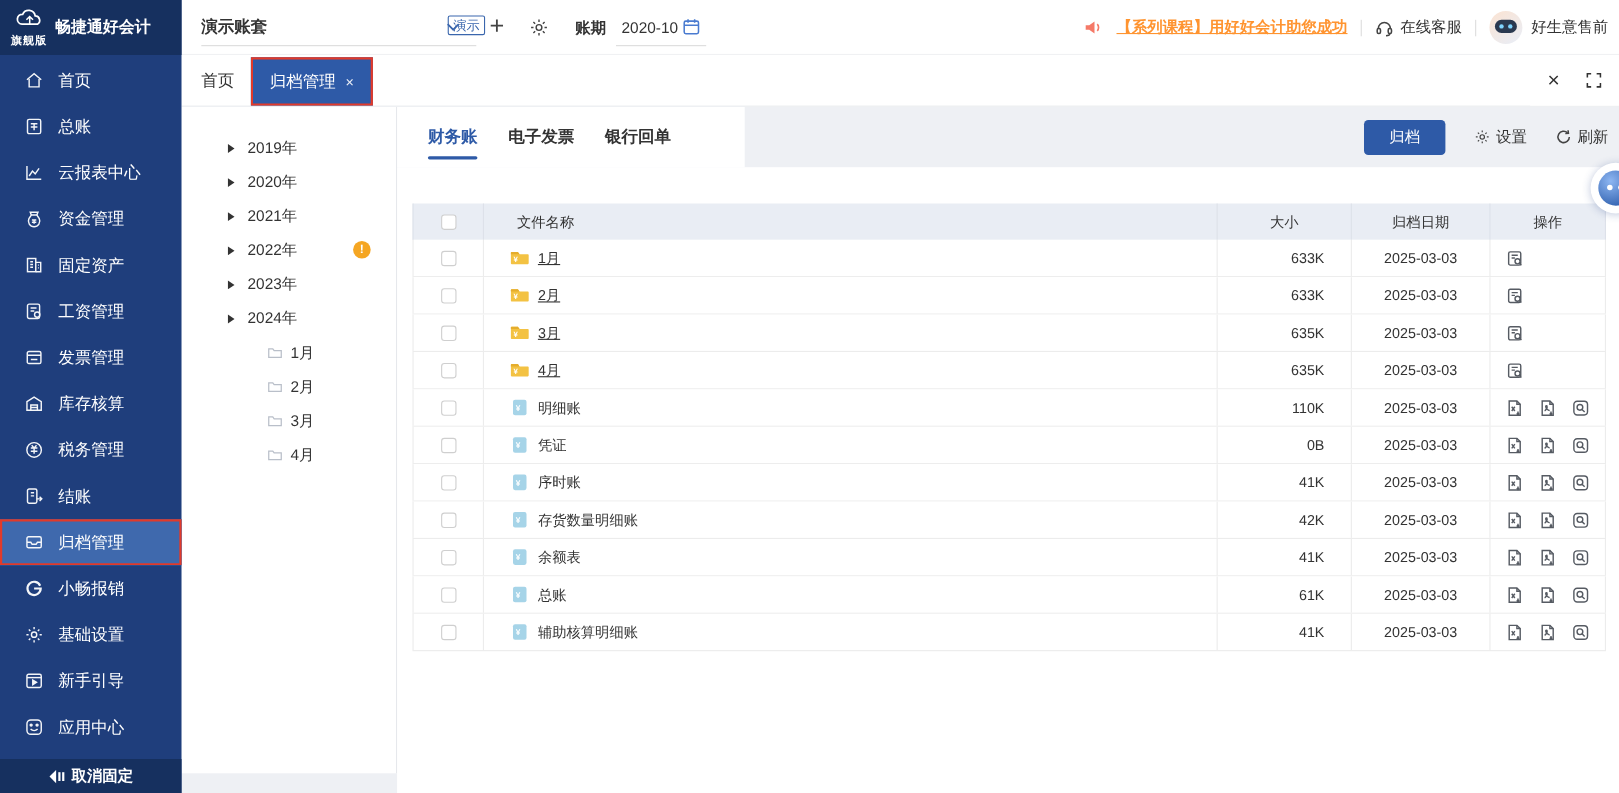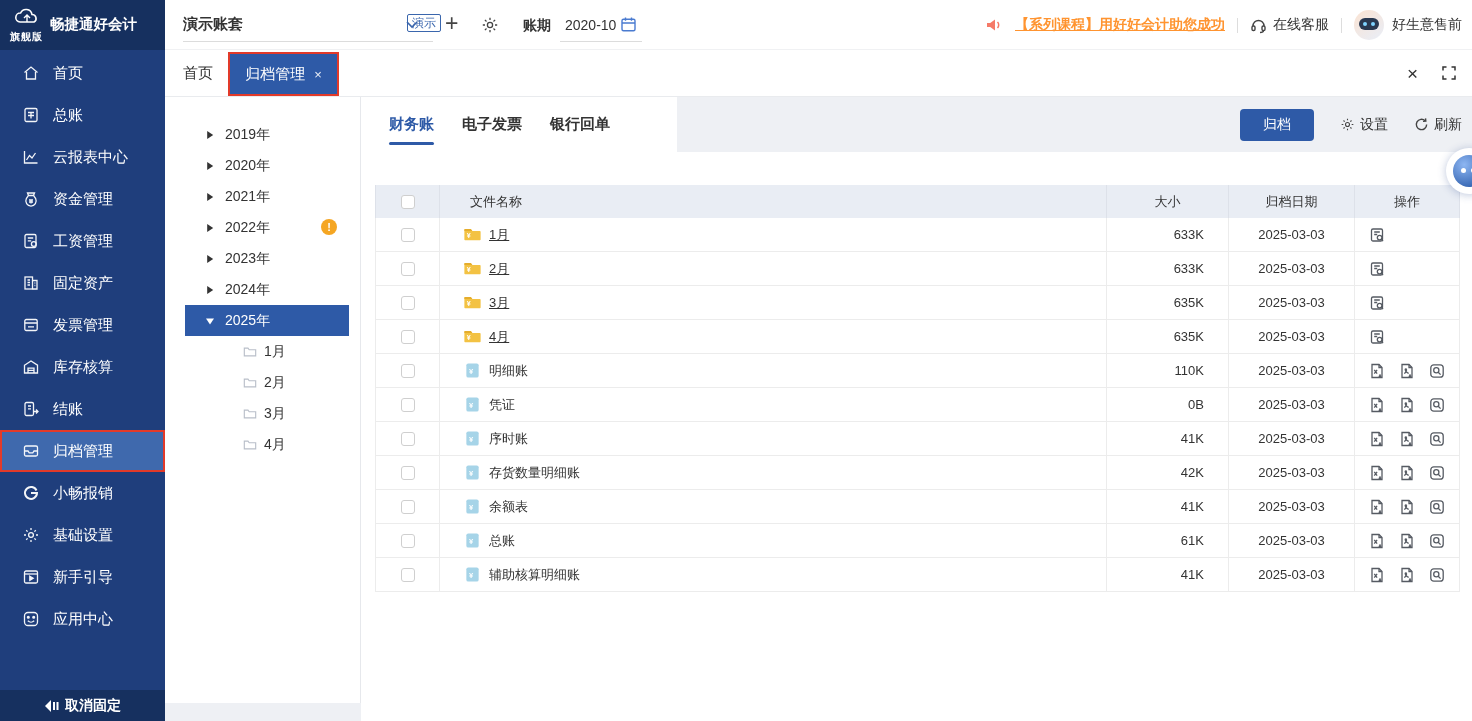--- a/index.html
+++ b/index.html
@@ -171,53 +171,62 @@
           <svg viewBox="0 0 18 18" fill="none" stroke="currentColor" stroke-width="1.3">
             <path d="M6.5 5.5h5l2.2 3.2a5.2 5.2 0 1 1-9.4 0z"></path>
             <path d="M6.5 5.5L5.5 3h7l-1 2.5M7 10h4M7 12h4M9 10v3.5"></path>
           </svg>
         </span>
         <span class="side-label">资金管理</span>
       </div>
       <div class="side-item">
         <span class="side-icon">
           <svg viewBox="0 0 18 18" fill="none" stroke="currentColor" stroke-width="1.3">
+            <rect x="3" y="3" width="7.5" height="12"></rect>
+            <path d="M10.5 6.5H15V15h-4.5M5.5 6h2.5M5.5 8.5h2.5M5.5 11h2.5M12.5 9h.8M12.5 11.5h.8"></path>
+          </svg>
+        </span>
+        <span class="side-label">固定资产</span>
+      </div>
+      <div class="side-item">
+        <span class="side-icon">
+          <svg viewBox="0 0 18 18" fill="none" stroke="currentColor" stroke-width="1.3">
             <rect x="3" y="2.5" width="11" height="13" rx="1.5"></rect>
             <path d="M5.8 6h5.4M5.8 8.8h3.4"></path>
             <circle cx="11.8" cy="12" r="2.4"></circle>
           </svg>
         </span>
         <span class="side-label">工资管理</span>
       </div>
       <div class="side-item">
         <span class="side-icon">
           <svg viewBox="0 0 18 18" fill="none" stroke="currentColor" stroke-width="1.3">
-            <rect x="3" y="3" width="7.5" height="12"></rect>
-            <path d="M10.5 6.5H15V15h-4.5M5.5 6h2.5M5.5 8.5h2.5M5.5 11h2.5M12.5 9h.8M12.5 11.5h.8"></path>
-          </svg>
-        </span>
-        <span class="side-label">固定资产</span>
-      </div>
-      <div class="side-item">
-        <span class="side-icon">
-          <svg viewBox="0 0 18 18" fill="none" stroke="currentColor" stroke-width="1.3">
             <rect x="2.8" y="3.5" width="12.4" height="11" rx="1.5"></rect>
             <path d="M2.8 7h12.4M6 10.8h6"></path>
           </svg>
         </span>
         <span class="side-label">发票管理</span>
       </div>
       <div class="side-item">
         <span class="side-icon">
           <svg viewBox="0 0 18 18" fill="none" stroke="currentColor" stroke-width="1.3">
             <path d="M2.5 7.2L9 3l6.5 4.2V15h-13z"></path>
             <path d="M6 15v-4.8h6V15M6 12.4h6"></path>
           </svg>
         </span>
         <span class="side-label">库存核算</span>
+      </div>
+      <div class="side-item">
+        <span class="side-icon">
+          <svg viewBox="0 0 18 18" fill="none" stroke="currentColor" stroke-width="1.3">
+            <circle cx="9" cy="9" r="6.6"></circle>
+            <path d="M6 7.2h6M6 10.2h6M9 7.2v5.4M6.8 4.8L9 7.2l2.2-2.4"></path>
+          </svg>
+        </span>
+        <span class="side-label">税务管理</span>
       </div>
       <div class="side-item">
         <span class="side-icon">
           <svg viewBox="0 0 18 18" fill="none" stroke="currentColor" stroke-width="1.3">
             <rect x="3" y="2.5" width="8.5" height="13" rx="1.5"></rect>
             <path d="M6 6h3M6 8.8h3"></path>
             <path d="M11.5 11.5h4.5M14 9.5l2 2-2 2"></path>
           </svg>
         </span>
         <span class="side-label">结账</span>
@@ -400,28 +409,20 @@
         <span class="ylabel">2023年</span>
       </div>
       <div class="tree-year">
         <span class="caret">
           <svg viewBox="0 0 10 10">
             <path d="M2.2 1l6 4-6 4z" fill="currentColor"></path>
           </svg>
         </span>
         <span class="ylabel">2024年</span>
       </div>
-      <div class="tree-year selected">
-        <span class="caret">
-          <svg viewBox="0 0 10 10">
-            <path d="M1 2.5h8L5 8.5z" fill="currentColor"></path>
-          </svg>
-        </span>
-        <span class="ylabel">2025年</span>
-      </div>
       <div class="tree-month">
         <span class="micon">
           <svg viewBox="0 0 16 16" fill="none" stroke="currentColor" stroke-width="1.3">
             <path d="M1.5 3.5h4.2l1.4 1.9h7.4v7H1.5z"></path>
           </svg>
         </span>
         <span>1月</span>
       </div>
       <div class="tree-month">
         <span class="micon">

